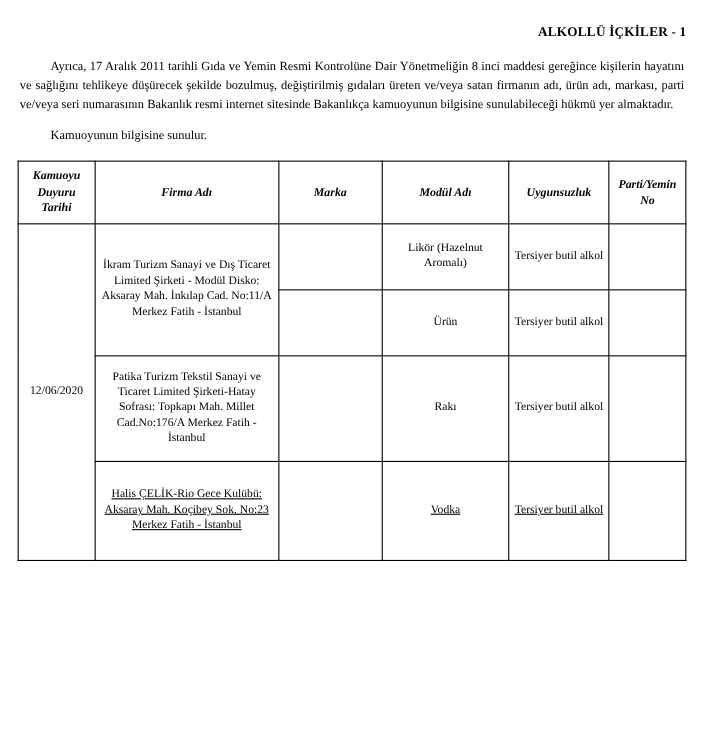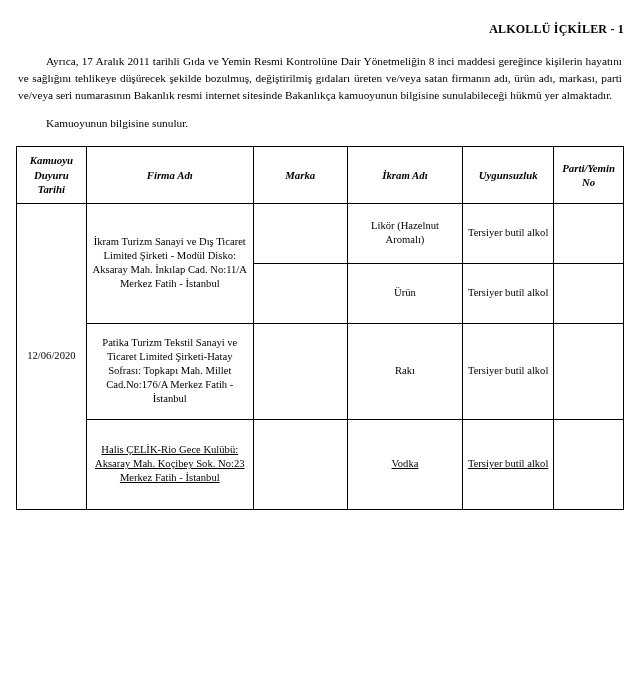--- a/index.html
+++ b/index.html
@@ -90,21 +90,21 @@
       <col class="col-brand">
       <col class="col-prod">
       <col class="col-uyg">
       <col class="col-parti">
     </colgroup>
     <thead>
       <tr>
         <th>Kamuoyu Duyuru Tarihi</th>
         <th>Firma Adı</th>
         <th>Marka</th>
-        <th>İkram Adı</th>
+        <th>Modül Adı</th>
         <th>Uygunsuzluk</th>
         <th>Parti/Yemin No</th>
       </tr>
     </thead>
     <tbody>
       <tr class="r1">
         <td rowspan="4">12/06/2020</td>
         <td rowspan="2" class="cell-firm">İkram Turizm Sanayi ve Dış Ticaret Limited Şirketi - Modül Disko: Aksaray Mah. İnkılap Cad. No:11/A Merkez Fatih - İstanbul</td>
         <td></td>
         <td>Likör (Hazelnut Aromalı)</td>

